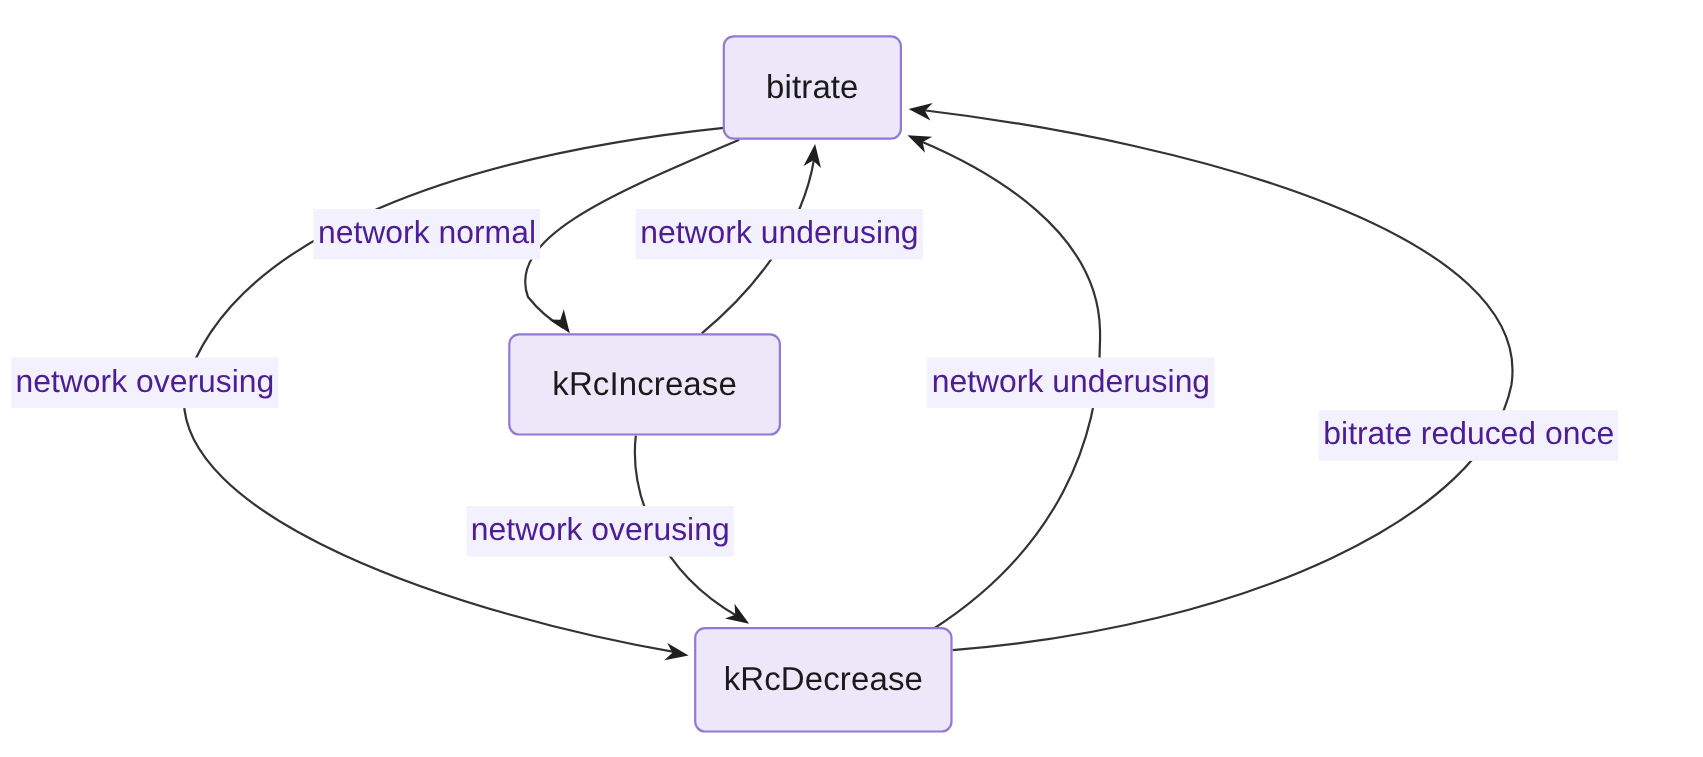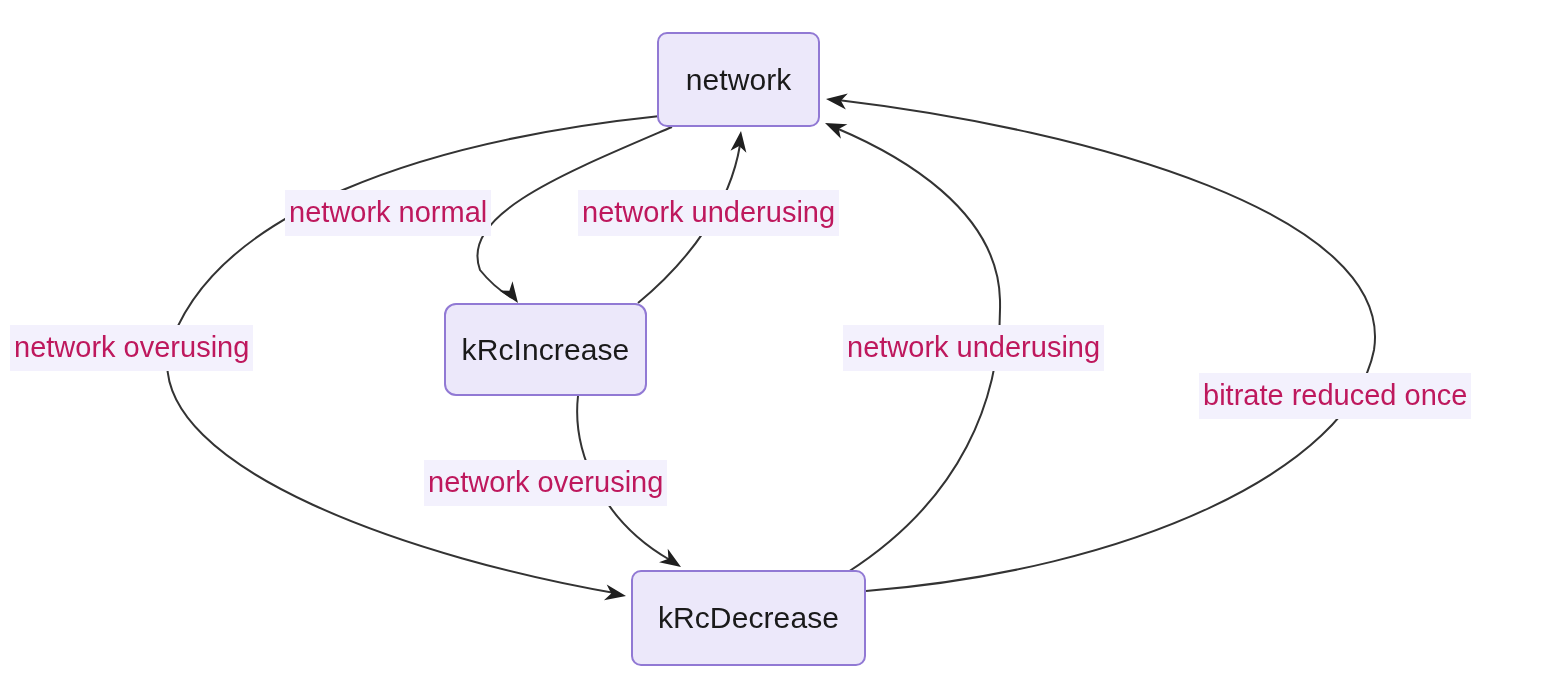--- a/index.html
+++ b/index.html
@@ -46,21 +46,21 @@
     color: #1a1a1a;
     font-size: 30px;
     font-family: "Liberation Sans", sans-serif;
     letter-spacing: 0.1px;
     white-space: nowrap;
     z-index: 3;
   }
   .edge-label {
     position: absolute;
     background: #f3f1fd;
-    color: #be185d;
+    color: #4c1d95;
     font-size: 29px;
     font-family: "Liberation Sans", sans-serif;
     line-height: 1.5;
     white-space: nowrap;
     padding: 1px 4px;
     box-sizing: border-box;
     z-index: 2;
   }
 </style>
 </head>
@@ -82,23 +82,23 @@
         <polygon class="arrow-head" points="0,0 -21,-8 -15,0 -21,8" transform="translate(518,303) rotate(55)"></polygon>
         <polygon class="arrow-head" points="0,0 -21,-8 -15,0 -21,8" transform="translate(741,131) rotate(-83)"></polygon>
         <polygon class="arrow-head" points="0,0 -21,-8 -15,0 -21,8" transform="translate(681,567) rotate(33)"></polygon>
         <polygon class="arrow-head" points="0,0 -21,-8 -15,0 -21,8" transform="translate(825,123) rotate(-156)"></polygon>
         <polygon class="arrow-head" points="0,0 -21,-8 -15,0 -21,8" transform="translate(826,99) rotate(-173)"></polygon>
       </g>
   </svg>
 
   <div id="node-layer">
       <div class="state-node" style="left: 657px; top: 32px; width: 163px; height: 95px;">
-        <span>network</span>
+        <span>bitrate</span>
       </div>
-      <div class="state-node" style="left: 444px; top: 303px; width: 203px; height: 93px; border-radius: 12px;">
+      <div class="state-node" style="left: 462px; top: 303px; width: 248px; height: 93px;">
         <span>kRcIncrease</span>
       </div>
       <div class="state-node" style="left: 631px; top: 570px; width: 235px; height: 96px;">
         <span>kRcDecrease</span>
       </div>
     </div>
   <div id="label-layer">
       <div class="edge-label" style="left: 10px; top: 325px;">network overusing</div>
       <div class="edge-label" style="left: 285px; top: 190px;">network normal</div>
       <div class="edge-label" style="left: 578px; top: 190px;">network underusing</div>

